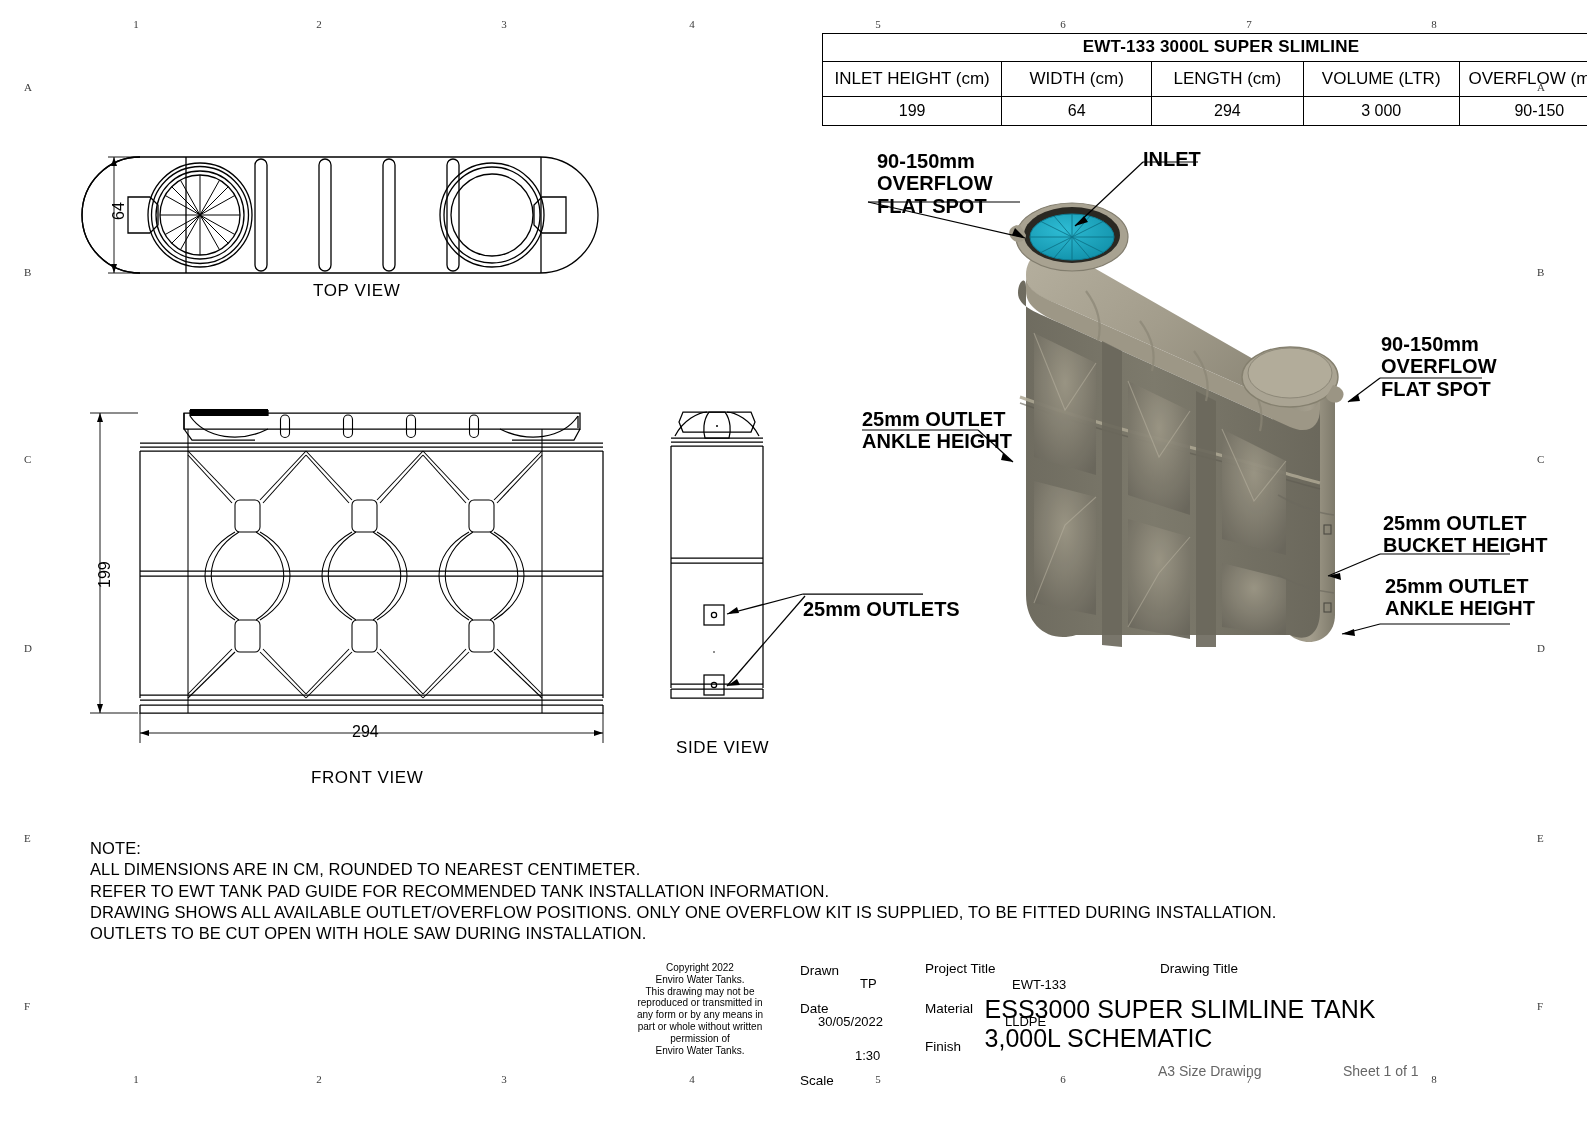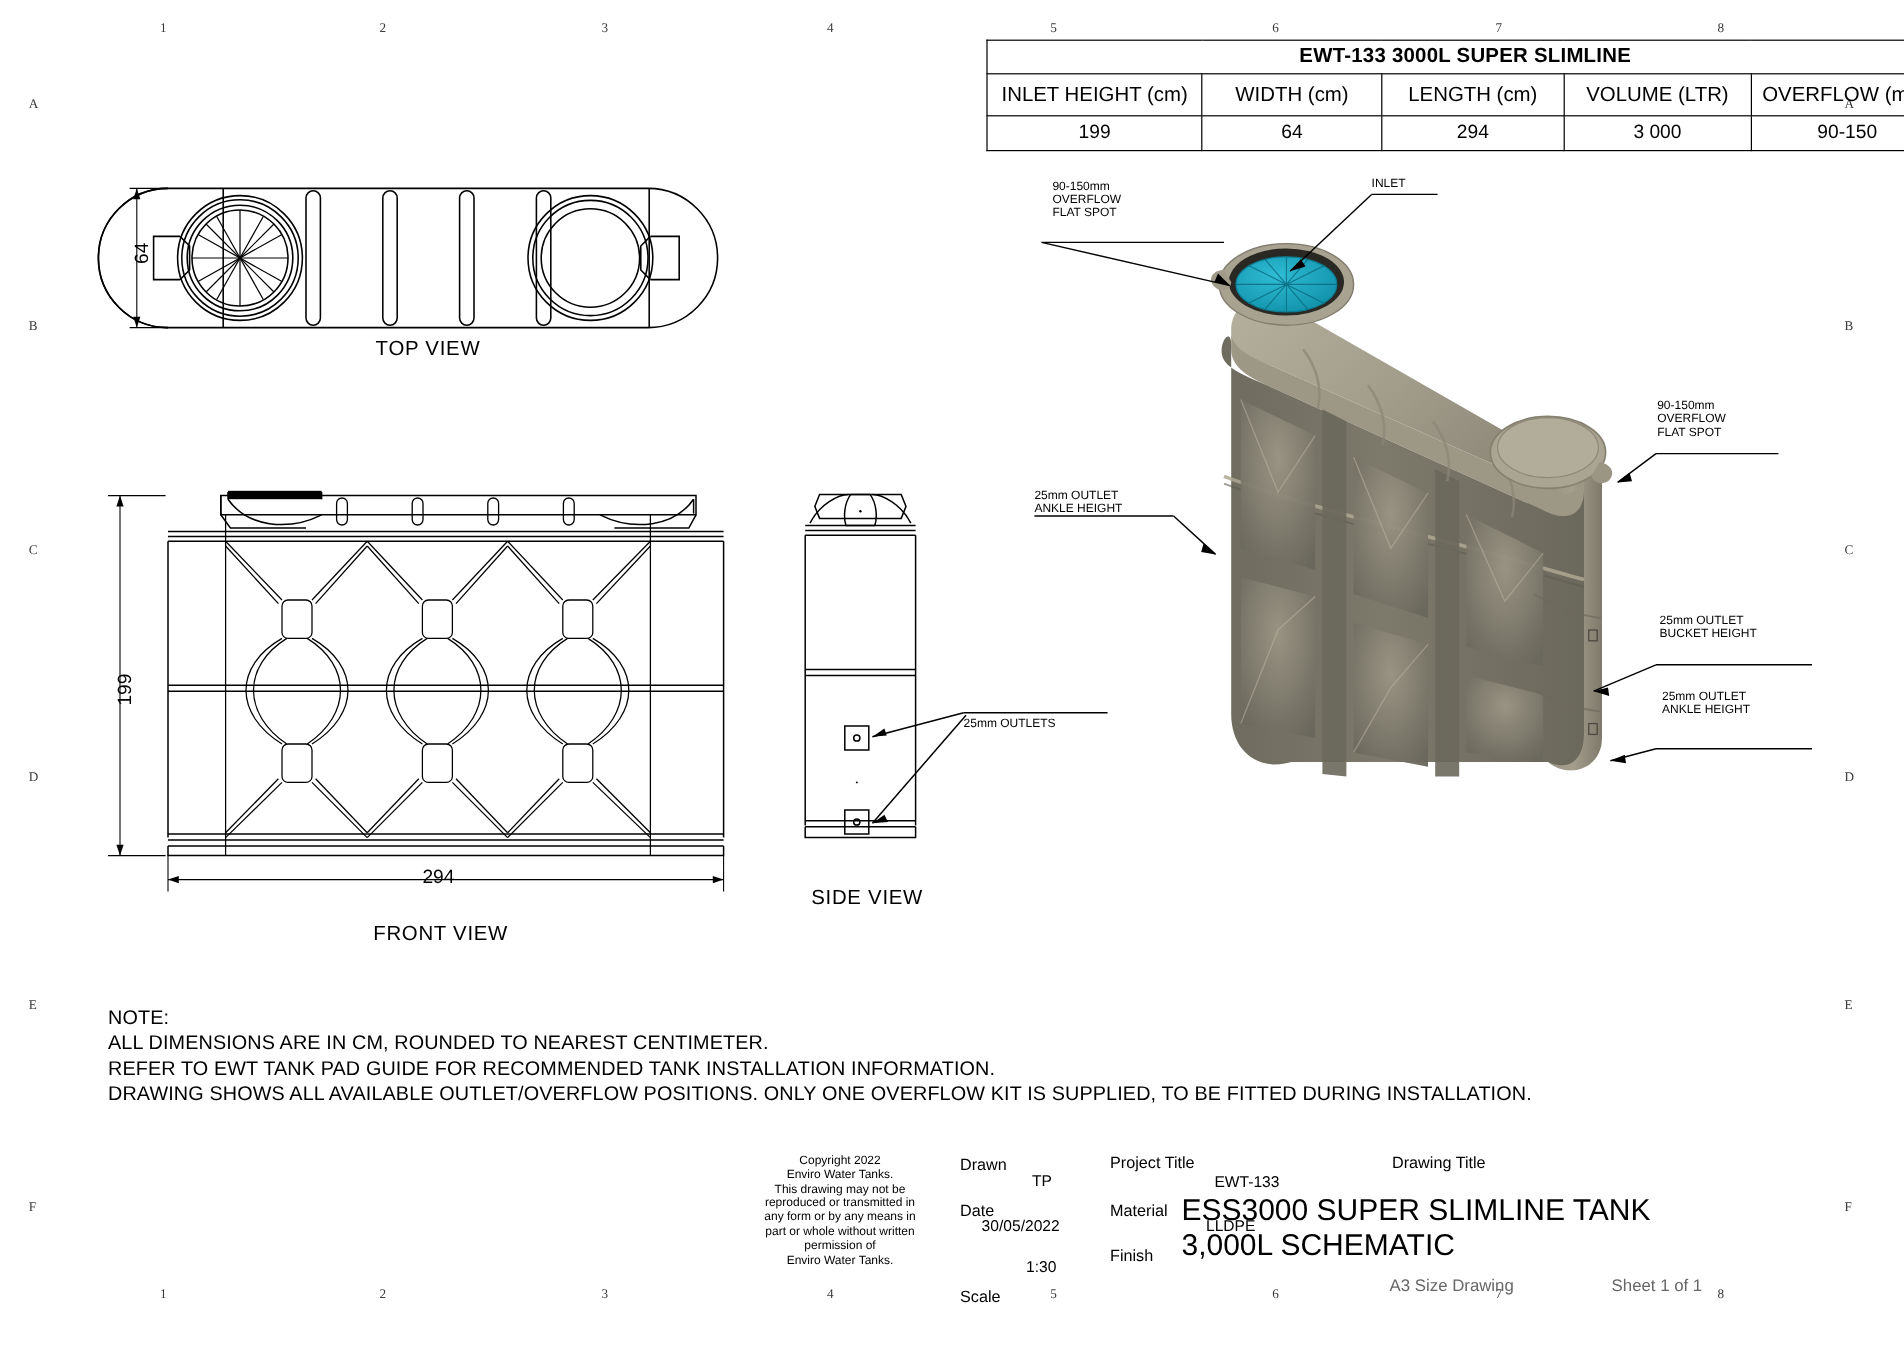--- a/index.html
+++ b/index.html
@@ -24,21 +24,21 @@
   .spec-title{font-size:17px;font-weight:bold;letter-spacing:.2px;
        padding:3px 0 4px;}
   .spec-head{font-size:17px;font-weight:normal;padding:7px 4px;}
   .spec-val{font-size:16px;padding:5px 4px;}
 
   
   .caption{position:absolute;font-size:17px;letter-spacing:.6px;
            white-space:nowrap;}
 
   
-  .anno{position:absolute;font-size:10px;line-height:1.12;white-space:nowrap;}
+  .anno{position:absolute;font-size:20px;line-height:1.12;white-space:nowrap;font-weight:bold;}
   .anno.r{text-align:left;}
 
   
   .dim{position:absolute;font-size:16px;}
   .dim.vert{transform:rotate(-90deg);transform-origin:left top;}
 
   
   .note{position:absolute;left:54px;top:838px;font-size:16.5px;
         line-height:1.29;white-space:nowrap;letter-spacing:.1px;margin-left:36px;}
 
@@ -484,20 +484,21 @@
   <div class="anno r" style="left:1385px;top:575px">
     <div>25mm OUTLET</div>
     <div>ANKLE HEIGHT</div>
   </div>
 
   <div class="note">
     <div>NOTE:</div>
     <div>ALL DIMENSIONS ARE IN CM, ROUNDED TO NEAREST CENTIMETER.</div>
     <div>REFER TO EWT TANK PAD GUIDE FOR RECOMMENDED TANK INSTALLATION INFORMATION.</div>
     <div>DRAWING SHOWS ALL AVAILABLE OUTLET/OVERFLOW POSITIONS. ONLY ONE OVERFLOW KIT IS SUPPLIED, TO BE FITTED DURING INSTALLATION.</div>
+    <div>OUTLETS TO BE CUT OPEN WITH HOLE SAW DURING INSTALLATION.</div>
   </div>
 
   <div class="tb tb-copy" style="white-space:pre-line">Copyright 2022
 Enviro Water Tanks.
 This drawing may not be
 reproduced or transmitted in
 any form or by any means in
 part or whole without written
 permission of
 Enviro Water Tanks.</div>

